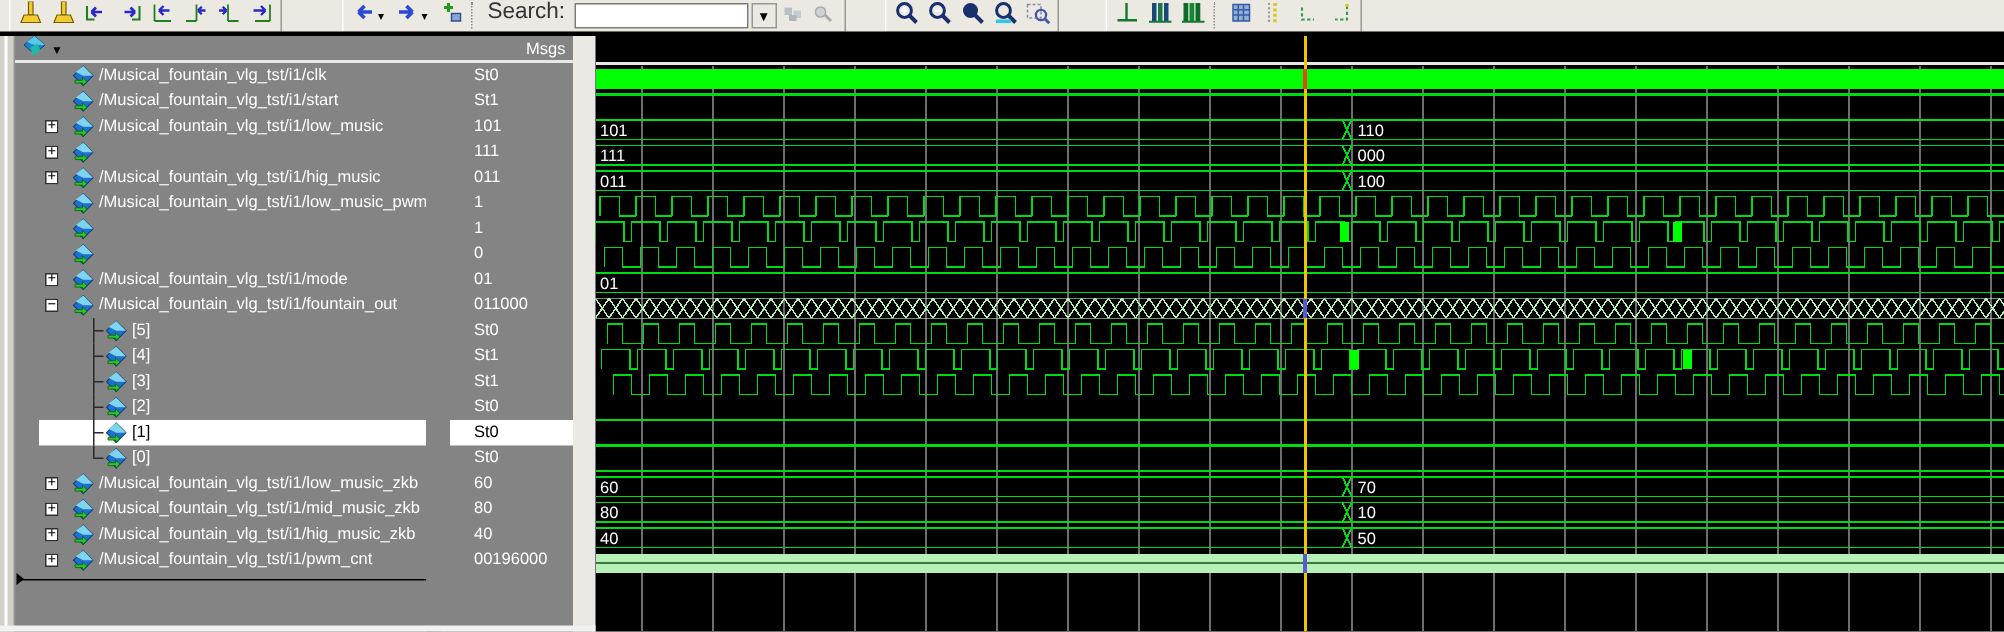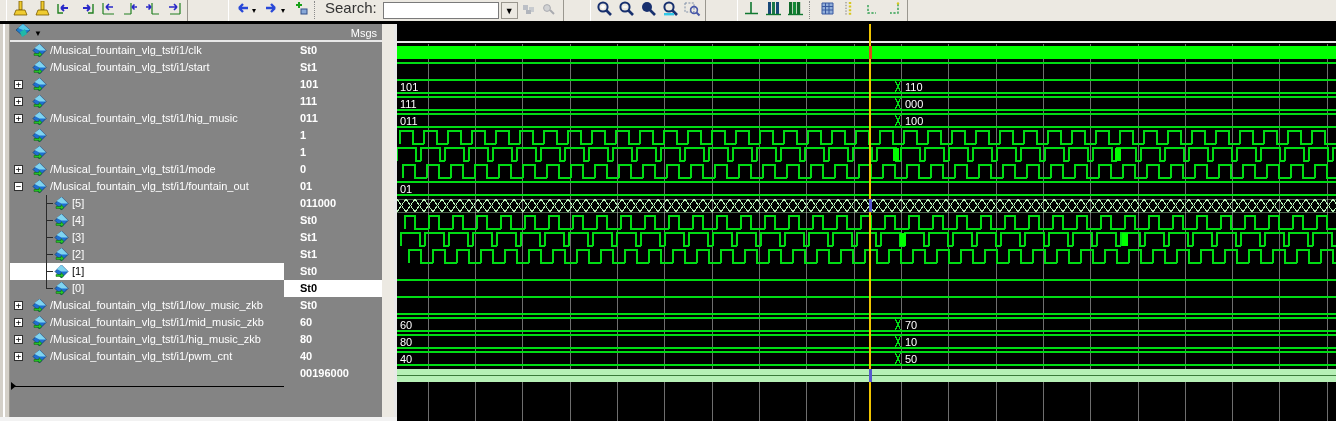--- a/index.html
+++ b/index.html
@@ -38,23 +38,23 @@
   #values-col { left:284px; width:98px; }
   #sep2 { position:absolute; left:394px; top:0; width:3px; height:397px; background:#e8e8e8; }
   #wave-area { position:absolute; left:397px; top:0; width:939px; height:397px; background:#000; }
 
   .colhead { height:18px; border-bottom:2px solid #e8e8e8; position:relative; }
   #msgs-head { text-align:right; color:#fff; font-size:11px; line-height:18px; padding-right:5px; }
   #logo-wrap { display:flex; align-items:center; gap:3px; padding-left:5px; height:18px; }
   #logo-caret { color:#000; font-size:8px; }
 
   .nrow, .vrow { position:relative; height:17px; line-height:17px; color:#fff;
-                 font-size:11px; white-space:nowrap; }
+                 font-size:11px; white-space:nowrap;margin-left:16px; }
   .nrow.sel, .vrow.sel { background:#fff; color:#000; }
-  .vrow { padding-left:16px;font-weight:bold; }
+  .vrow { padding-left:16px; }
   .expbox { position:absolute; left:4px; top:4px; width:9px; height:9px; background:#fff;
             border:1px solid #303030; color:#000; font-size:9px; line-height:7px;
             text-align:center; font-family:"DejaVu Sans Mono", monospace; }
   .sicon { position:absolute; top:1px; }
   .nlabel { position:absolute; left:40px; top:0; }
   .child .nlabel { left:62px; }
   .tree-v { position:absolute; left:36px; top:0; width:1px; height:17px; background:#2a2a2a; }
   .tree-v.half { height:9px; }
   .tree-h { position:absolute; left:36px; top:8px; width:7px; height:1px; background:#2a2a2a; }
 
@@ -283,39 +283,49 @@
             <span class="nlabel">/Musical_fountain_vlg_tst/i1/start</span>
           </div>
           <div class="nrow">
             <span class="expbox">+</span>
             <span class="sicon" style="left:22px">
   <svg width="15" height="15" viewBox="0 0 15 15">
     <polygon points="7.5,1 14,7.5 7.5,14 1,7.5" fill="#1f6fd0" stroke="#0a3a6a" stroke-width="0.7"></polygon>
     <polygon points="7.5,1 14,7.5 7.5,7.5 2.5,5" fill="#7fd4f0"></polygon>
     <polygon points="2,10.5 7,10.5 7,8.6 10,11.5 7,14 7,12.4 2,12.4" fill="#28c828" stroke="#0a5a0a" stroke-width="0.5"></polygon>
   </svg></span>
+            <span class="nlabel">/Musical_fountain_vlg_tst/i1/low_music</span>
           </div>
           <div class="nrow">
             <span class="expbox">+</span>
             <span class="sicon" style="left:22px">
   <svg width="15" height="15" viewBox="0 0 15 15">
     <polygon points="7.5,1 14,7.5 7.5,14 1,7.5" fill="#1f6fd0" stroke="#0a3a6a" stroke-width="0.7"></polygon>
     <polygon points="7.5,1 14,7.5 7.5,7.5 2.5,5" fill="#7fd4f0"></polygon>
     <polygon points="2,10.5 7,10.5 7,8.6 10,11.5 7,14 7,12.4 2,12.4" fill="#28c828" stroke="#0a5a0a" stroke-width="0.5"></polygon>
   </svg></span>
           </div>
           <div class="nrow">
             <span class="expbox">+</span>
             <span class="sicon" style="left:22px">
   <svg width="15" height="15" viewBox="0 0 15 15">
     <polygon points="7.5,1 14,7.5 7.5,14 1,7.5" fill="#1f6fd0" stroke="#0a3a6a" stroke-width="0.7"></polygon>
     <polygon points="7.5,1 14,7.5 7.5,7.5 2.5,5" fill="#7fd4f0"></polygon>
     <polygon points="2,10.5 7,10.5 7,8.6 10,11.5 7,14 7,12.4 2,12.4" fill="#28c828" stroke="#0a5a0a" stroke-width="0.5"></polygon>
   </svg></span>
             <span class="nlabel">/Musical_fountain_vlg_tst/i1/hig_music</span>
+          </div>
+          <div class="nrow">
+            <span class="sicon" style="left:22px">
+  <svg width="15" height="15" viewBox="0 0 15 15">
+    <polygon points="7.5,1 14,7.5 7.5,14 1,7.5" fill="#1f6fd0" stroke="#0a3a6a" stroke-width="0.7"></polygon>
+    <polygon points="7.5,1 14,7.5 7.5,7.5 2.5,5" fill="#7fd4f0"></polygon>
+    <polygon points="2,10.5 7,10.5 7,8.6 10,11.5 7,14 7,12.4 2,12.4" fill="#28c828" stroke="#0a5a0a" stroke-width="0.5"></polygon>
+  </svg></span>
+            <span class="nlabel">/Musical_fountain_vlg_tst/i1/low_music_pwm</span>
           </div>
           <div class="nrow">
             <span class="sicon" style="left:22px">
   <svg width="15" height="15" viewBox="0 0 15 15">
     <polygon points="7.5,1 14,7.5 7.5,14 1,7.5" fill="#1f6fd0" stroke="#0a3a6a" stroke-width="0.7"></polygon>
     <polygon points="7.5,1 14,7.5 7.5,7.5 2.5,5" fill="#7fd4f0"></polygon>
     <polygon points="2,10.5 7,10.5 7,8.6 10,11.5 7,14 7,12.4 2,12.4" fill="#28c828" stroke="#0a5a0a" stroke-width="0.5"></polygon>
   </svg></span>
           </div>
           <div class="nrow">

